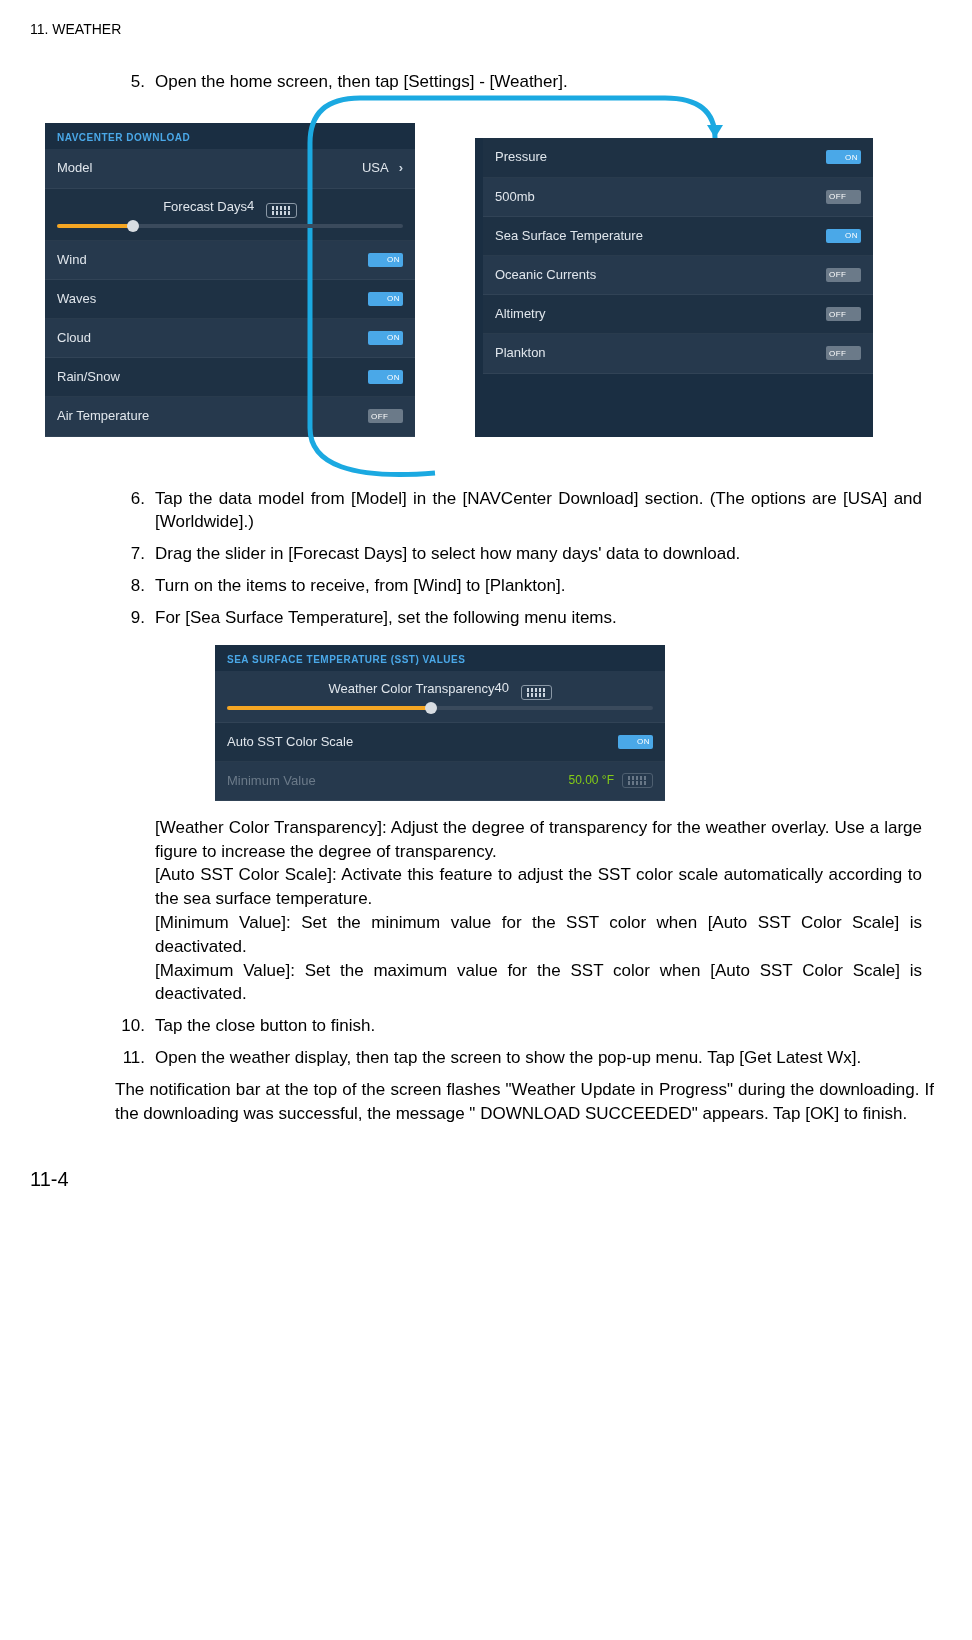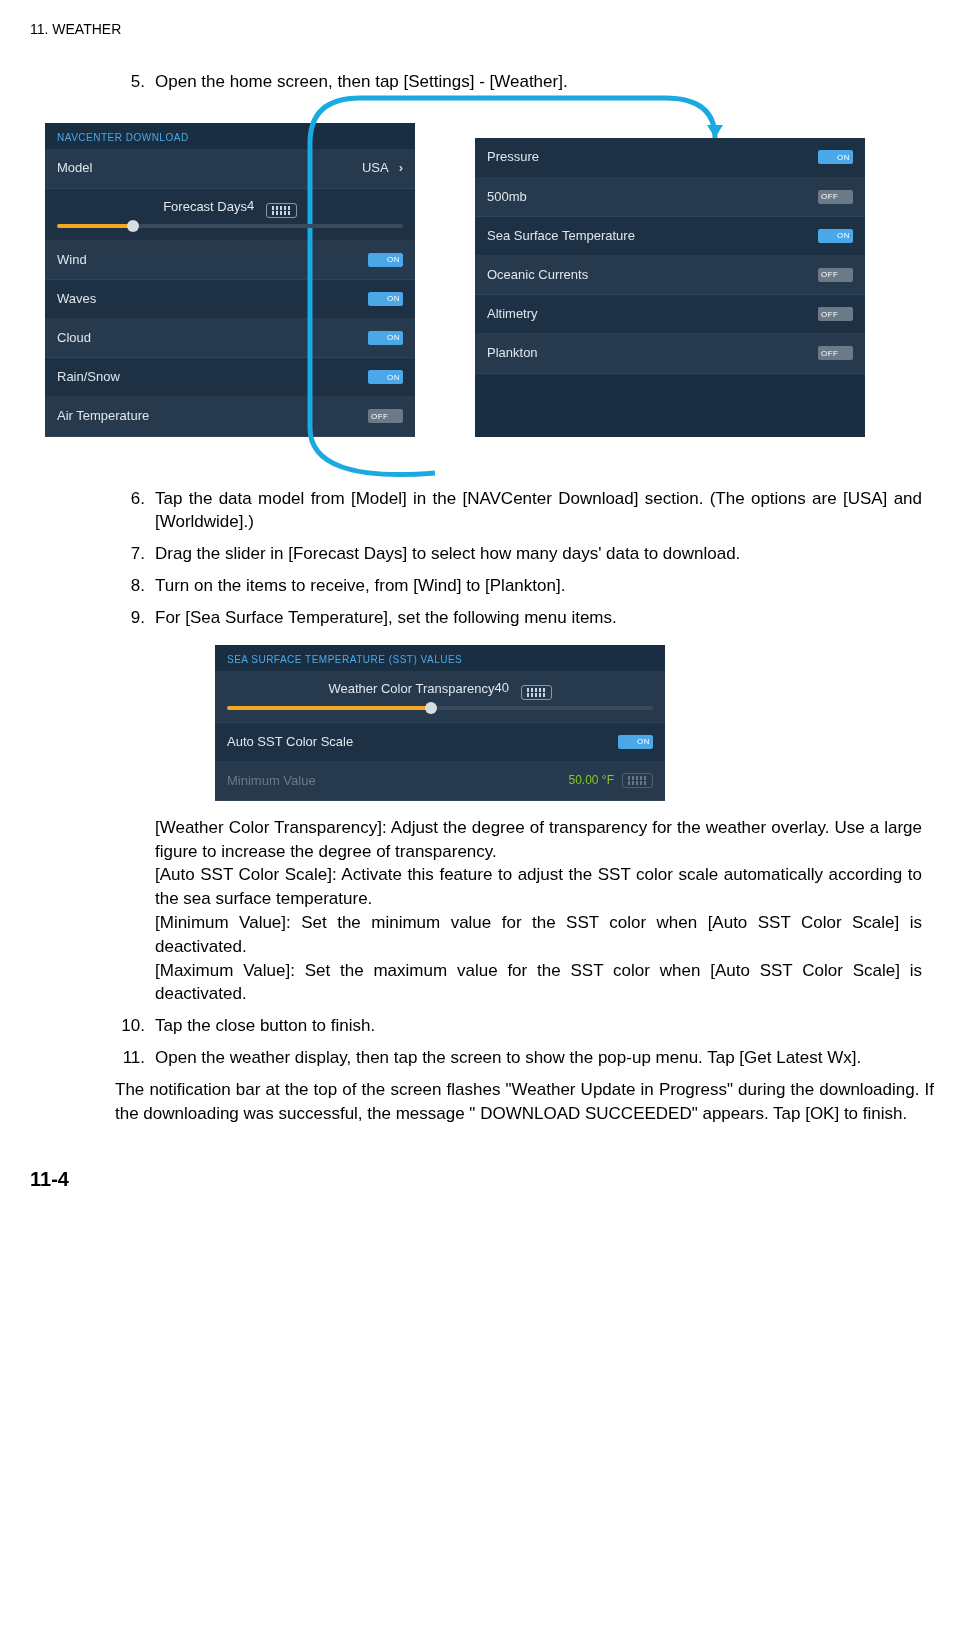--- a/index.html
+++ b/index.html
@@ -40,25 +40,26 @@
   }
   .panel {
     background: #1a2e42;
     color: #e0e6ec;
     font-size: 13px;
     width: 370px;
   }
   .panel-right {
     margin-top: 15px;
     width: 390px;
+    padding-left: 8px;
   }
   .panel-header {
     color: #4aa8e8;
     font-size: 10px;
-    font-weight: normal;
+    font-weight: bold;
     padding: 8px 12px 4px 12px;
     letter-spacing: 0.5px;
   }
   .panel-row {
     display: flex;
     align-items: center;
     justify-content: space-between;
     padding: 10px 12px;
     border-bottom: 1px solid rgba(255,255,255,0.05);
     background: #26394d;
@@ -176,21 +177,21 @@
     text-align: justify;
   }
   .closing {
     margin-left: 85px;
     margin-right: 8px;
     text-align: justify;
     margin-top: 8px;
   }
   .page-num {
     font-size: 20px;
-    font-weight: bold;
+    font-weight: normal;
     margin-top: 40px;
   }
   b { font-weight: normal; }
 </style>
 </head>
 <body>
 
 <div class="page-header">11.  WEATHER</div>
 
 <div class="step-list">

